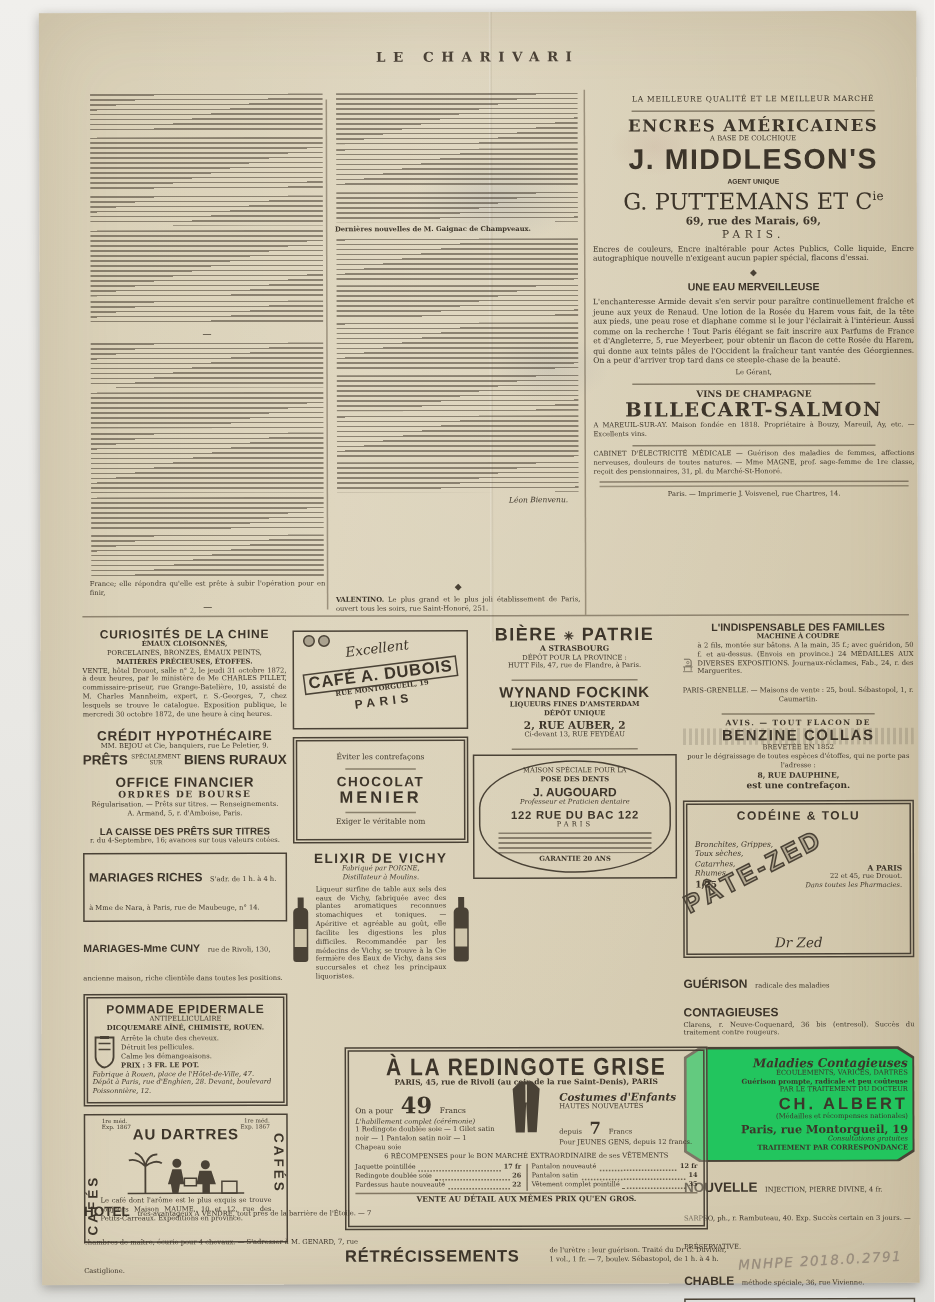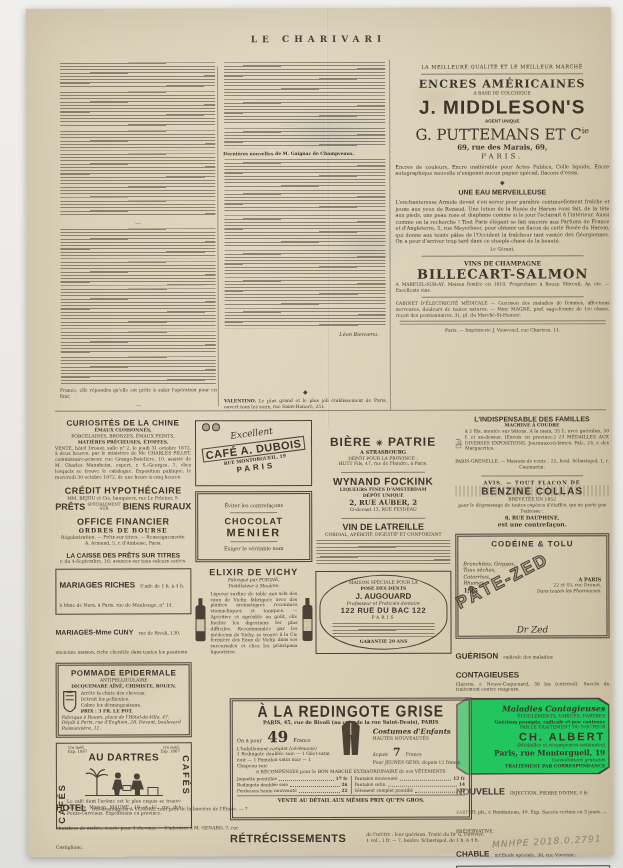--- a/index.html
+++ b/index.html
@@ -41,21 +41,21 @@
   .col2{left:197px;width:163px;height:348px;display:flex;flex-direction:column;}
   .col3{left:369px;top:56px;width:214px;}
   .vrule{position:absolute;width:1px;background:rgba(75,62,45,.45);}
   .vr1{left:191px;top:58px;height:340px;}
   .vr2{left:363px;top:52px;height:350px;}
   .adsep{position:absolute;left:28px;right:6px;top:402px;border-top:1px solid rgba(70,58,42,.5);}
 
   .adcol{position:absolute;}
   .adA{left:28px;top:410px;width:136px;}
   .adB{left:168px;top:412px;width:117px;}
-  .adC{left:288px;top:427px;width:136px;}
+  .adC{left:288px;top:408px;width:136px;}
   .adD{left:428px;top:408px;width:154px;}
   .ad{margin-bottom:5px;}
   .box{border:1px solid #4a4236;padding:3px 3px;}
   .box2{border:3px double #4a4236;padding:3px 3px;}
   .title-lg{font-size:8px;font-weight:bold;letter-spacing:.5px;text-align:center;font-family:"Liberation Sans",sans-serif;}
 
   .prets-row{display:flex;align-items:center;justify-content:space-between;margin-top:1px;}
   .prets-mid{font-size:3.8px;text-align:center;line-height:1.1;flex:1;}
 
   .dubois-inner{transform:rotate(-7deg);text-align:center;padding:4px 0 2px;}
@@ -305,25 +305,20 @@
     </div>
     <div class="hr"></div>
     <div class="ad">
       <div class="c b cond" style="font-size:10px;letter-spacing:.5px">WYNAND FOCKINK</div>
       <div class="f4 c b">LIQUEURS FINES D'AMSTERDAM</div>
       <div class="f4 c b">DÉPÔT UNIQUE</div>
       <div class="f7 c b">2, RUE AUBER, 2</div>
       <div class="f4 c">Ci-devant 13, RUE FEYDEAU</div>
     </div>
     <div class="hr"></div>
-    <div class="ad">
-      <div class="c b cond" style="font-size:9px">VIN DE LATREILLE</div>
-      <div class="f4 c">CORDIAL, APÉRITIF, DIGESTIF ET CONFORTANT</div>
-      <div class="tx" style="height:26px;margin-top:2px"></div>
-    </div>
     <div class="ad seal">
       <div class="seal-oval">
         <div class="f4">MAISON SPÉCIALE POUR LA</div>
         <div class="f4 b">POSE DES DENTS</div>
         <div class="b cond" style="font-size:8px">J. AUGOUARD</div>
         <div class="f4 i">Professeur et Praticien dentaire</div>
         <div class="b cond" style="font-size:7.5px;letter-spacing:.5px">122 RUE DU BAC 122</div>
         <div class="f4" style="letter-spacing:2px">PARIS</div>
         <div class="tx" style="height:14px;margin:2px 6px"></div>
         <div class="f4 b">GARANTIE 20 ANS</div>

